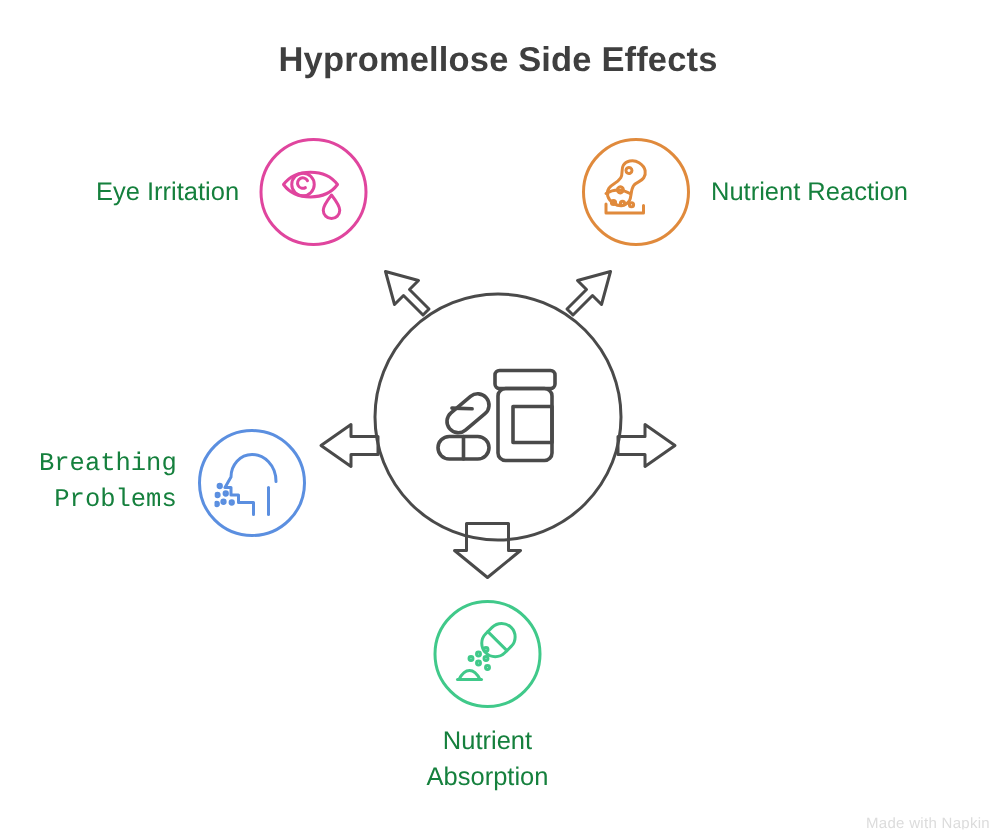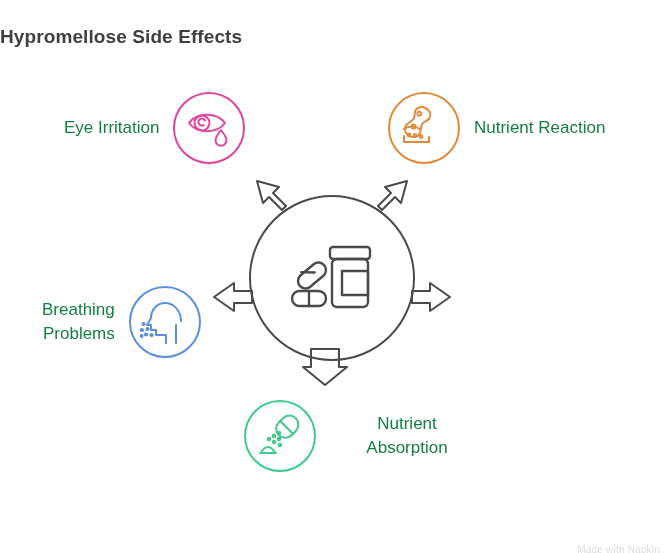--- a/index.html
+++ b/index.html
@@ -19,34 +19,34 @@
     position: absolute;
     inset: 0;
     width: 664px;
     height: 553px;
   }
   .title {
     position: absolute;
     top: 26px;
     left: 0;
     width: 664px;
-    text-align: left;
-    font-size: 19px;
+    text-align: center;
+    font-size: 23px;
     font-weight: bold;
     color: #3f3f3f;
     letter-spacing: 0.1px;
   }
   .node {
     position: absolute;
     display: flex;
     align-items: center;
     gap: 14px;
   }
   .node.vertical {
-    flex-direction: row;
+    flex-direction: column;
     gap: 10px;
   }
   .node-label {
     font-size: 17px;
     color: #15803d;
     line-height: 1.42;
     white-space: pre-line;
   }
   .node-label.right { text-align: right; }
   .node-label.left  { text-align: left; }
@@ -62,21 +62,21 @@
     align-items: center;
     justify-content: center;
     flex: 0 0 auto;
     background: #fff;
   }
   .icon-circle svg { display: block; }
 
   
   #node-eye        { left: 64px;  top: 92px; }
   #node-allergic   { left: 388px; top: 92px; }
-  #node-breathing  { left: 42px;  top: 286px; }
+  #node-breathing  { left: 26px;  top: 286px; font-family: Liberation Mono, monospace; }
   #node-digestive  { left: 447px; top: 286px; }
   #node-nutrient   { left: 244px; top: 400px; }
   #node-nutrient .node-label { width: 162px; }
 
   #center-hub {
     position: absolute;
     left: 249px;
     top: 195px;
     width: 166px;
     height: 166px;

